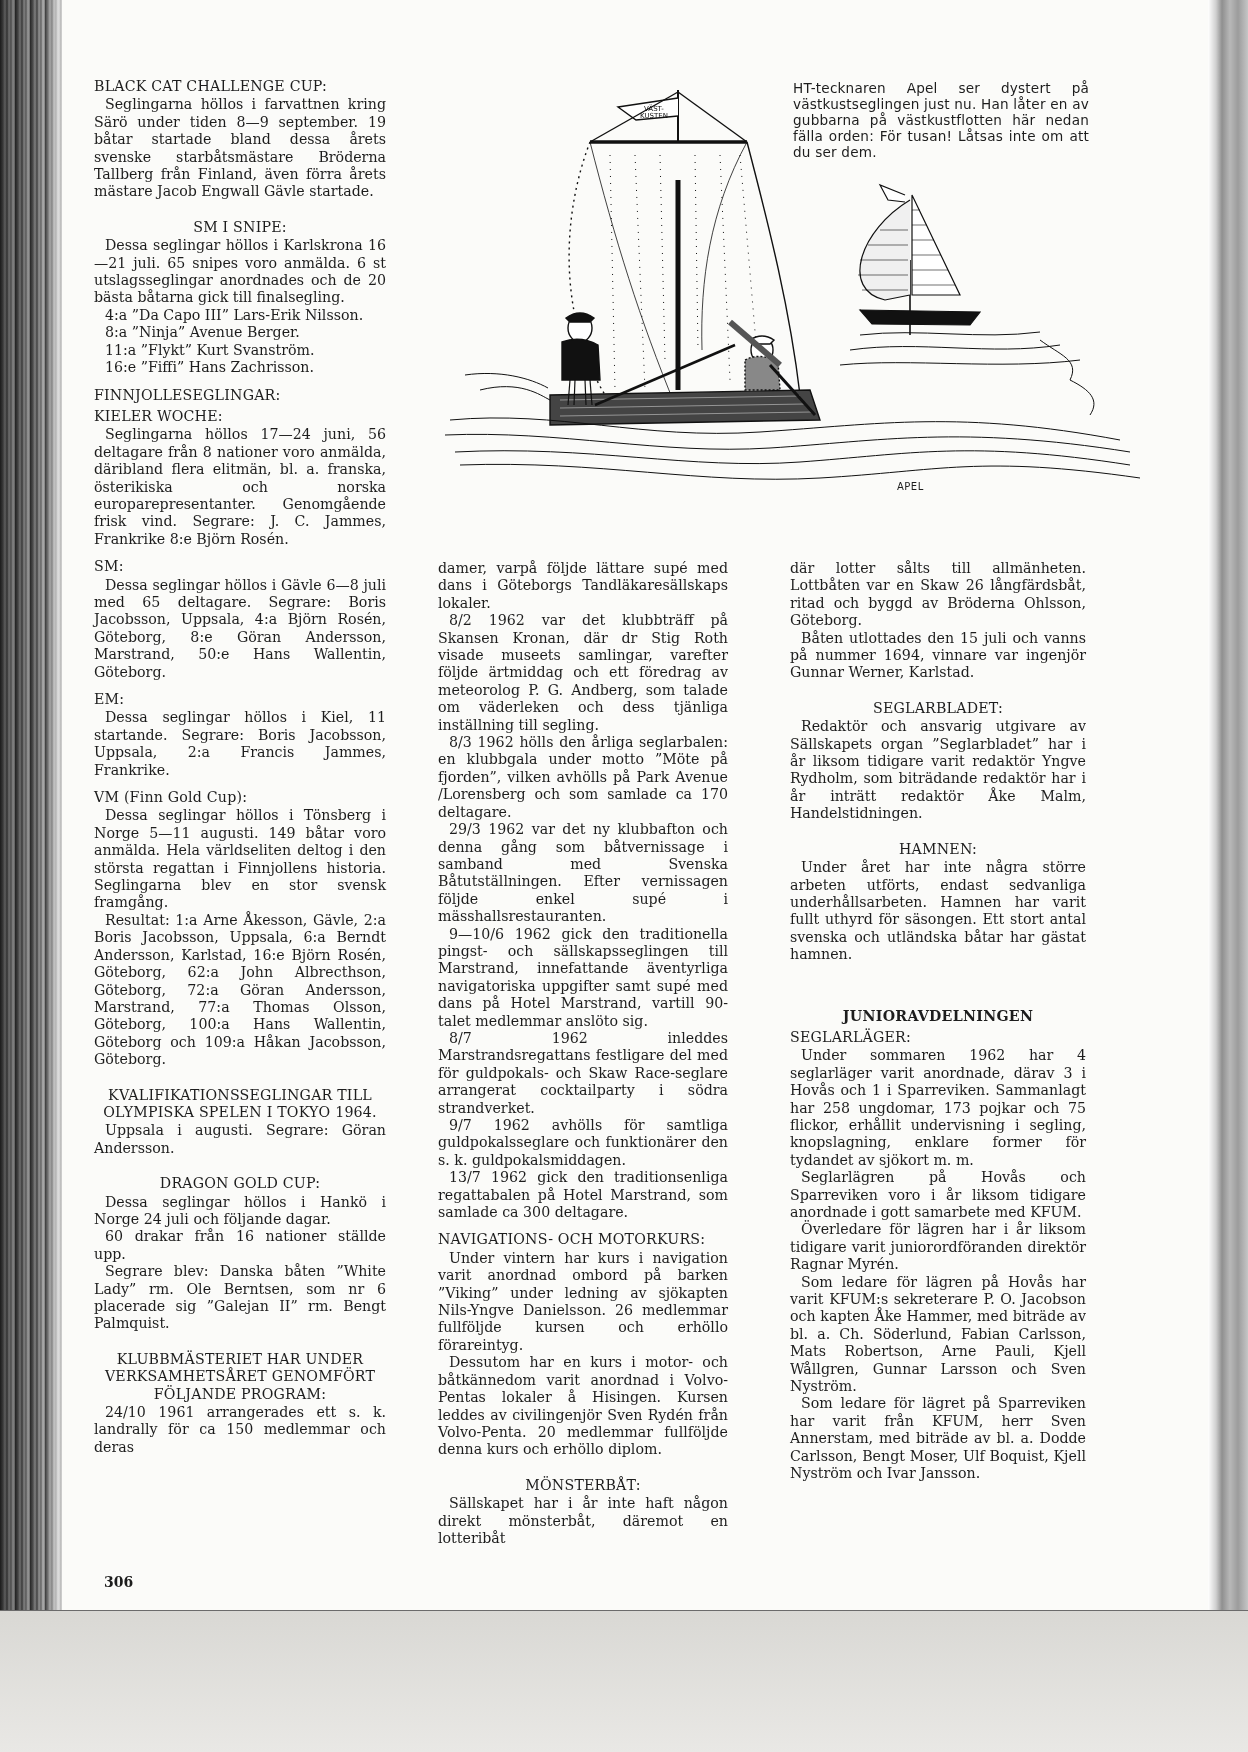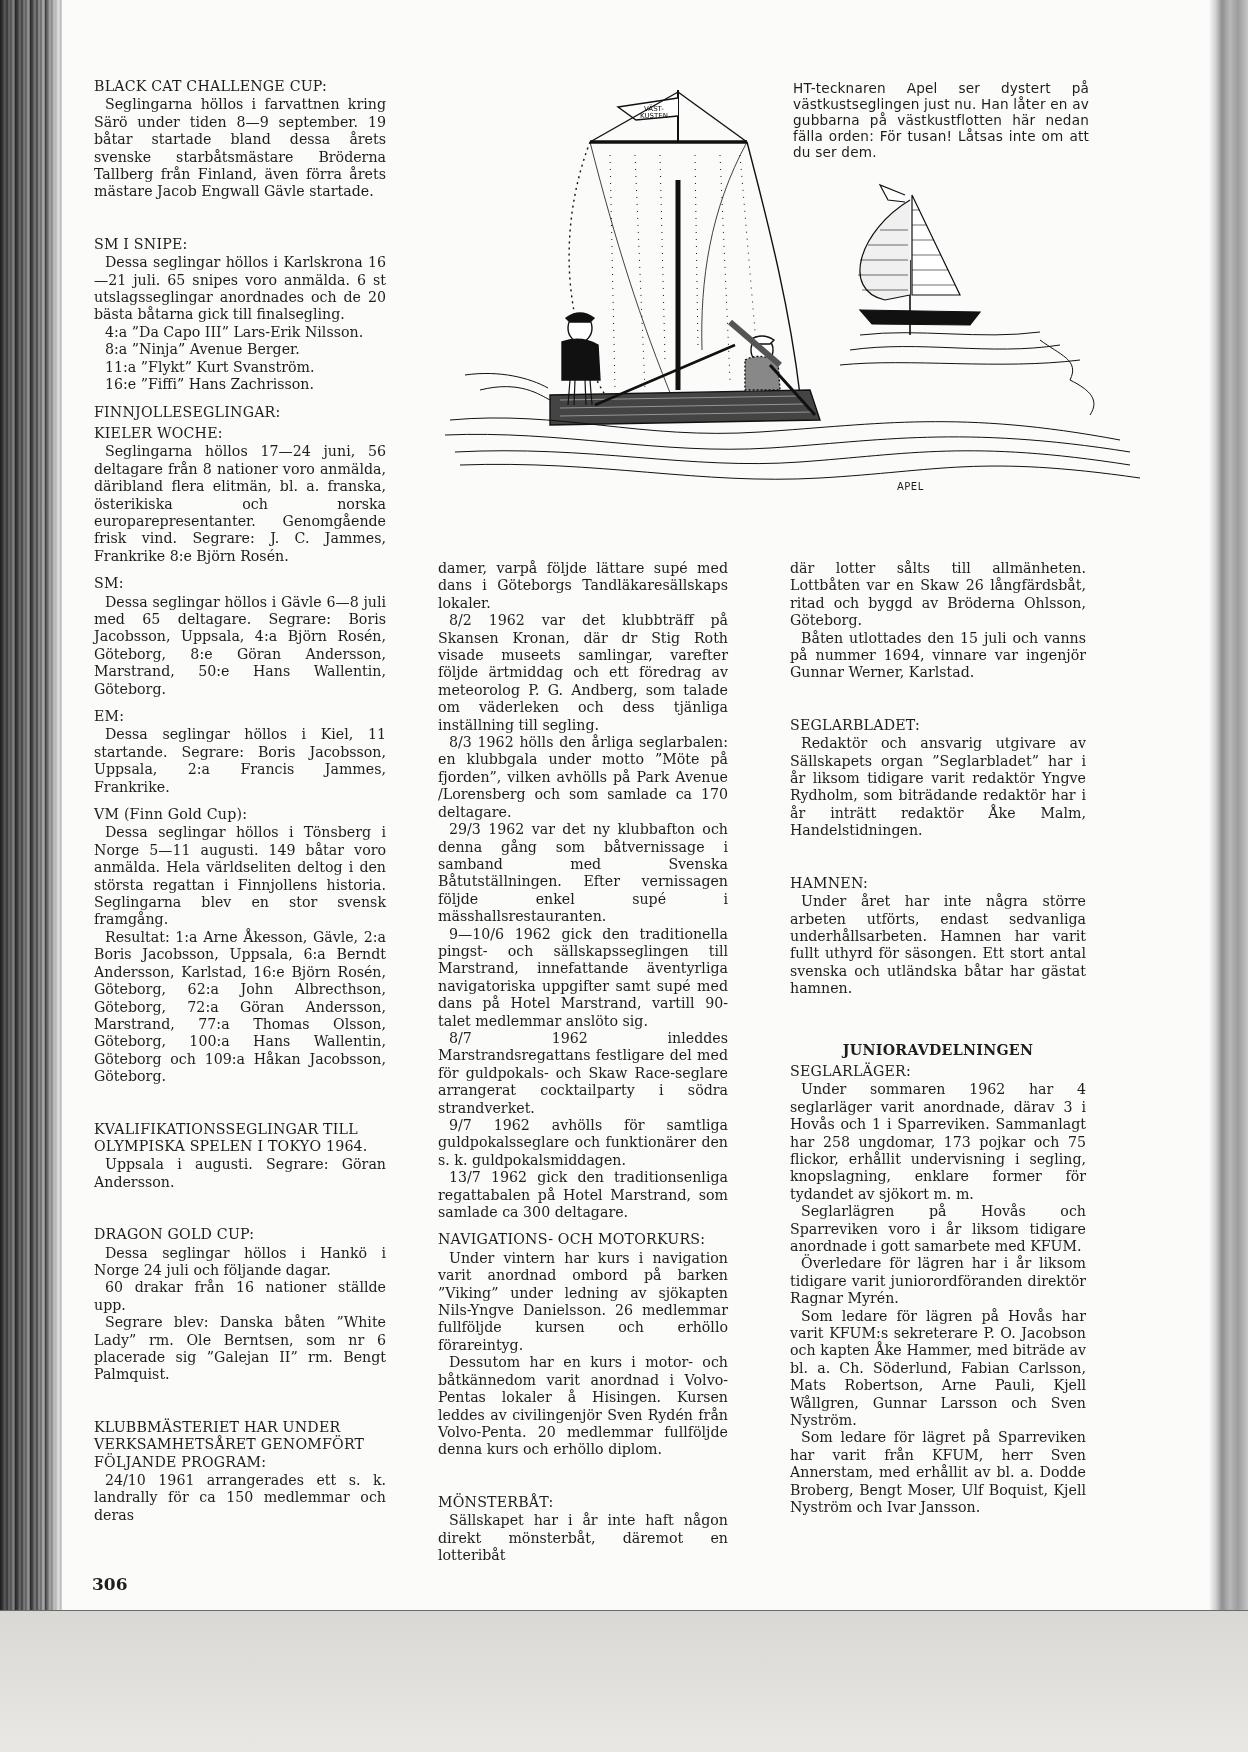--- a/index.html
+++ b/index.html
@@ -34,35 +34,35 @@
   .col {
     position: absolute; font-size: 14.2px; line-height: 17.4px; text-align: justify;
   }
   .col p { margin: 0; text-indent: 11px; }
   .col p.noindent { text-indent: 0; }
   .col h3 {
     font-weight: normal; font-size: 14.2px; margin: 10px 0 1px 0; letter-spacing: 0.2px;
     text-align: left;
   }
   .col h3.first { margin-top: 0; }
-  .col h3.spaced { margin-top: 35px; }
+  .col h3.spaced { margin-top: 18px; text-align: center; }
   .col h3.tight { margin-top: 4px; }
   .col h2 {
     font-weight: bold; font-size: 14.2px; margin: 44px 0 1px 0; text-align: center; letter-spacing: 0.3px;
   }
   #col1 { left: 94px; top: 78px; width: 292px; }
   #col2 { left: 438px; top: 560px; width: 290px; }
   #col3 { left: 790px; top: 560px; width: 296px; }
   .caption {
     position: absolute; left: 793px; top: 80px; width: 296px;
     font-family: "DejaVu Sans", "Liberation Sans", sans-serif;
     font-size: 13.6px; line-height: 16px; text-align: justify; letter-spacing: 0.2px;
   }
   .page-number {
-    position: absolute; left: 92px; top: 1574px; font-weight: bold; font-size: 17px;
+    position: absolute; left: 104px; top: 1574px; font-weight: bold; font-size: 14px;
   }
   .illustration {
     position: absolute; left: 440px; top: 60px; width: 720px; height: 440px;
   }
   .signature {
     position: absolute; left: 897px; top: 481px;
     font-family: "DejaVu Sans", "Liberation Sans", sans-serif; font-size: 10px; letter-spacing: 0.5px;
   }
 </style>
 </head>
@@ -227,16 +227,16 @@
 
   <h3 class="spaced">HAMNEN:</h3>
   <p>Under året har inte några större arbeten utförts, endast sedvanliga underhållsarbeten. Hamnen har varit fullt uthyrd för säsongen. Ett stort antal svenska och utländska båtar har gästat hamnen.</p>
 
   <h2>JUNIORAVDELNINGEN</h2>
   <h3 class="tight">SEGLARLÄGER:</h3>
   <p>Under sommaren 1962 har 4 seglarläger varit anordnade, därav 3 i Hovås och 1 i Sparreviken. Sammanlagt har 258 ungdomar, 173 pojkar och 75 flickor, erhållit undervisning i segling, knopslagning, enklare former för tydandet av sjökort m. m.</p>
   <p>Seglarlägren på Hovås och Sparreviken voro i år liksom tidigare anordnade i gott samarbete med KFUM.</p>
   <p>Överledare för lägren har i år liksom tidigare varit juniorordföranden direktör Ragnar Myrén.</p>
   <p>Som ledare för lägren på Hovås har varit KFUM:s sekreterare P. O. Jacobson och kapten Åke Hammer, med biträde av bl. a. Ch. Söderlund, Fabian Carlsson, Mats Robertson, Arne Pauli, Kjell Wållgren, Gunnar Larsson och Sven Nyström.</p>
-  <p>Som ledare för lägret på Sparreviken har varit från KFUM, herr Sven Annerstam, med erhållit av bl. a. Dodde Broberg, Bengt Moser, Ulf Boquist, Kjell Nyström och Ivar Jansson.</p>
+  <p>Som ledare för lägret på Sparreviken har varit från KFUM, herr Sven Annerstam, med biträde av bl. a. Dodde Carlsson, Bengt Moser, Ulf Boquist, Kjell Nyström och Ivar Jansson.</p>
 </div>
 
 <div class="page-number">306</div>
 
 </body></html>

